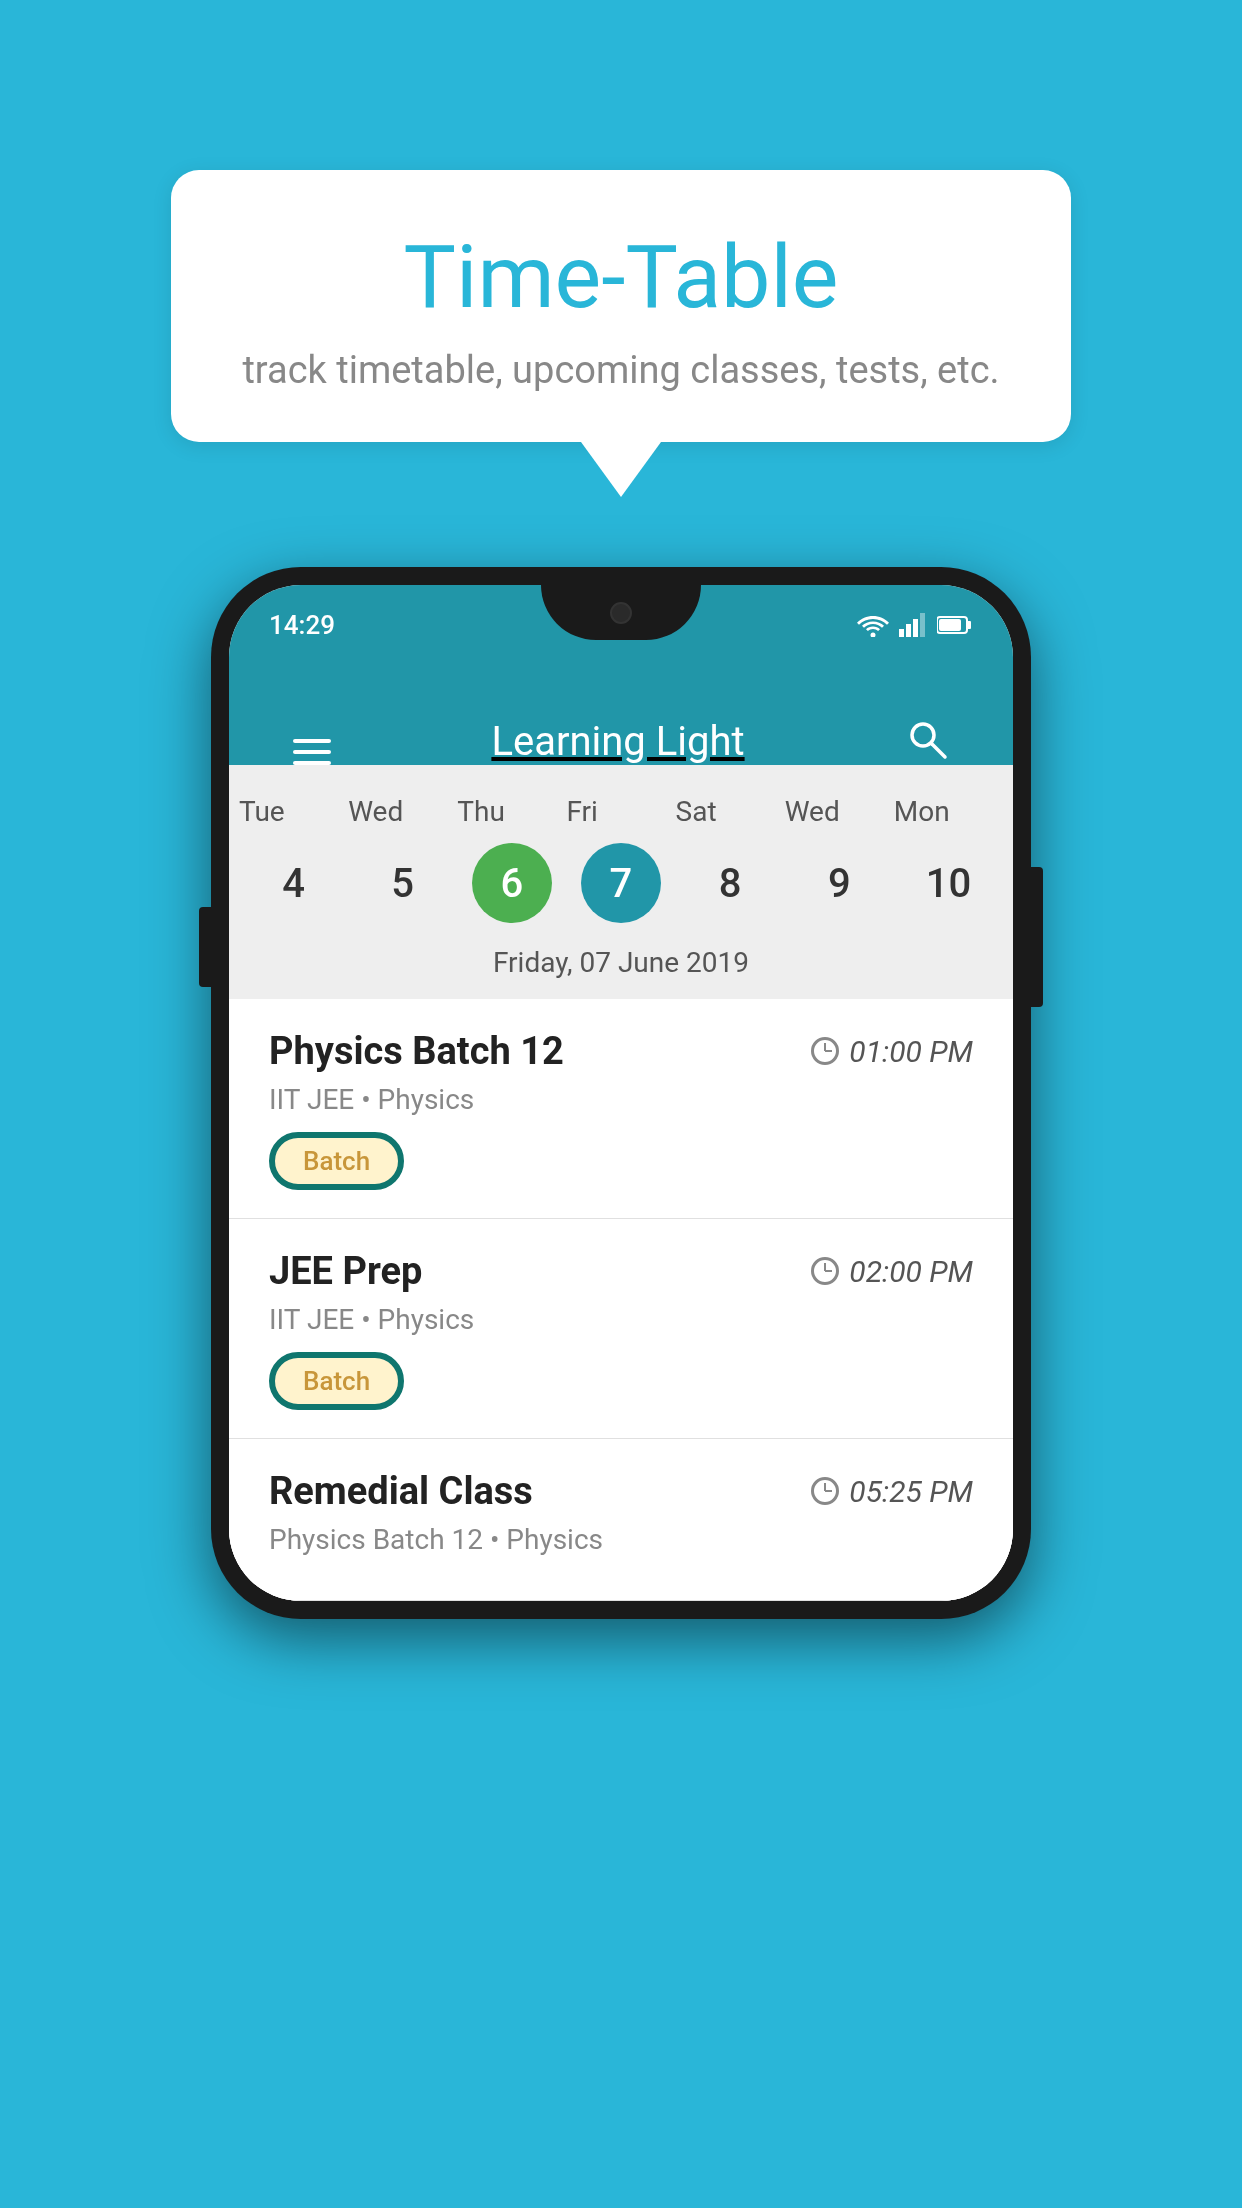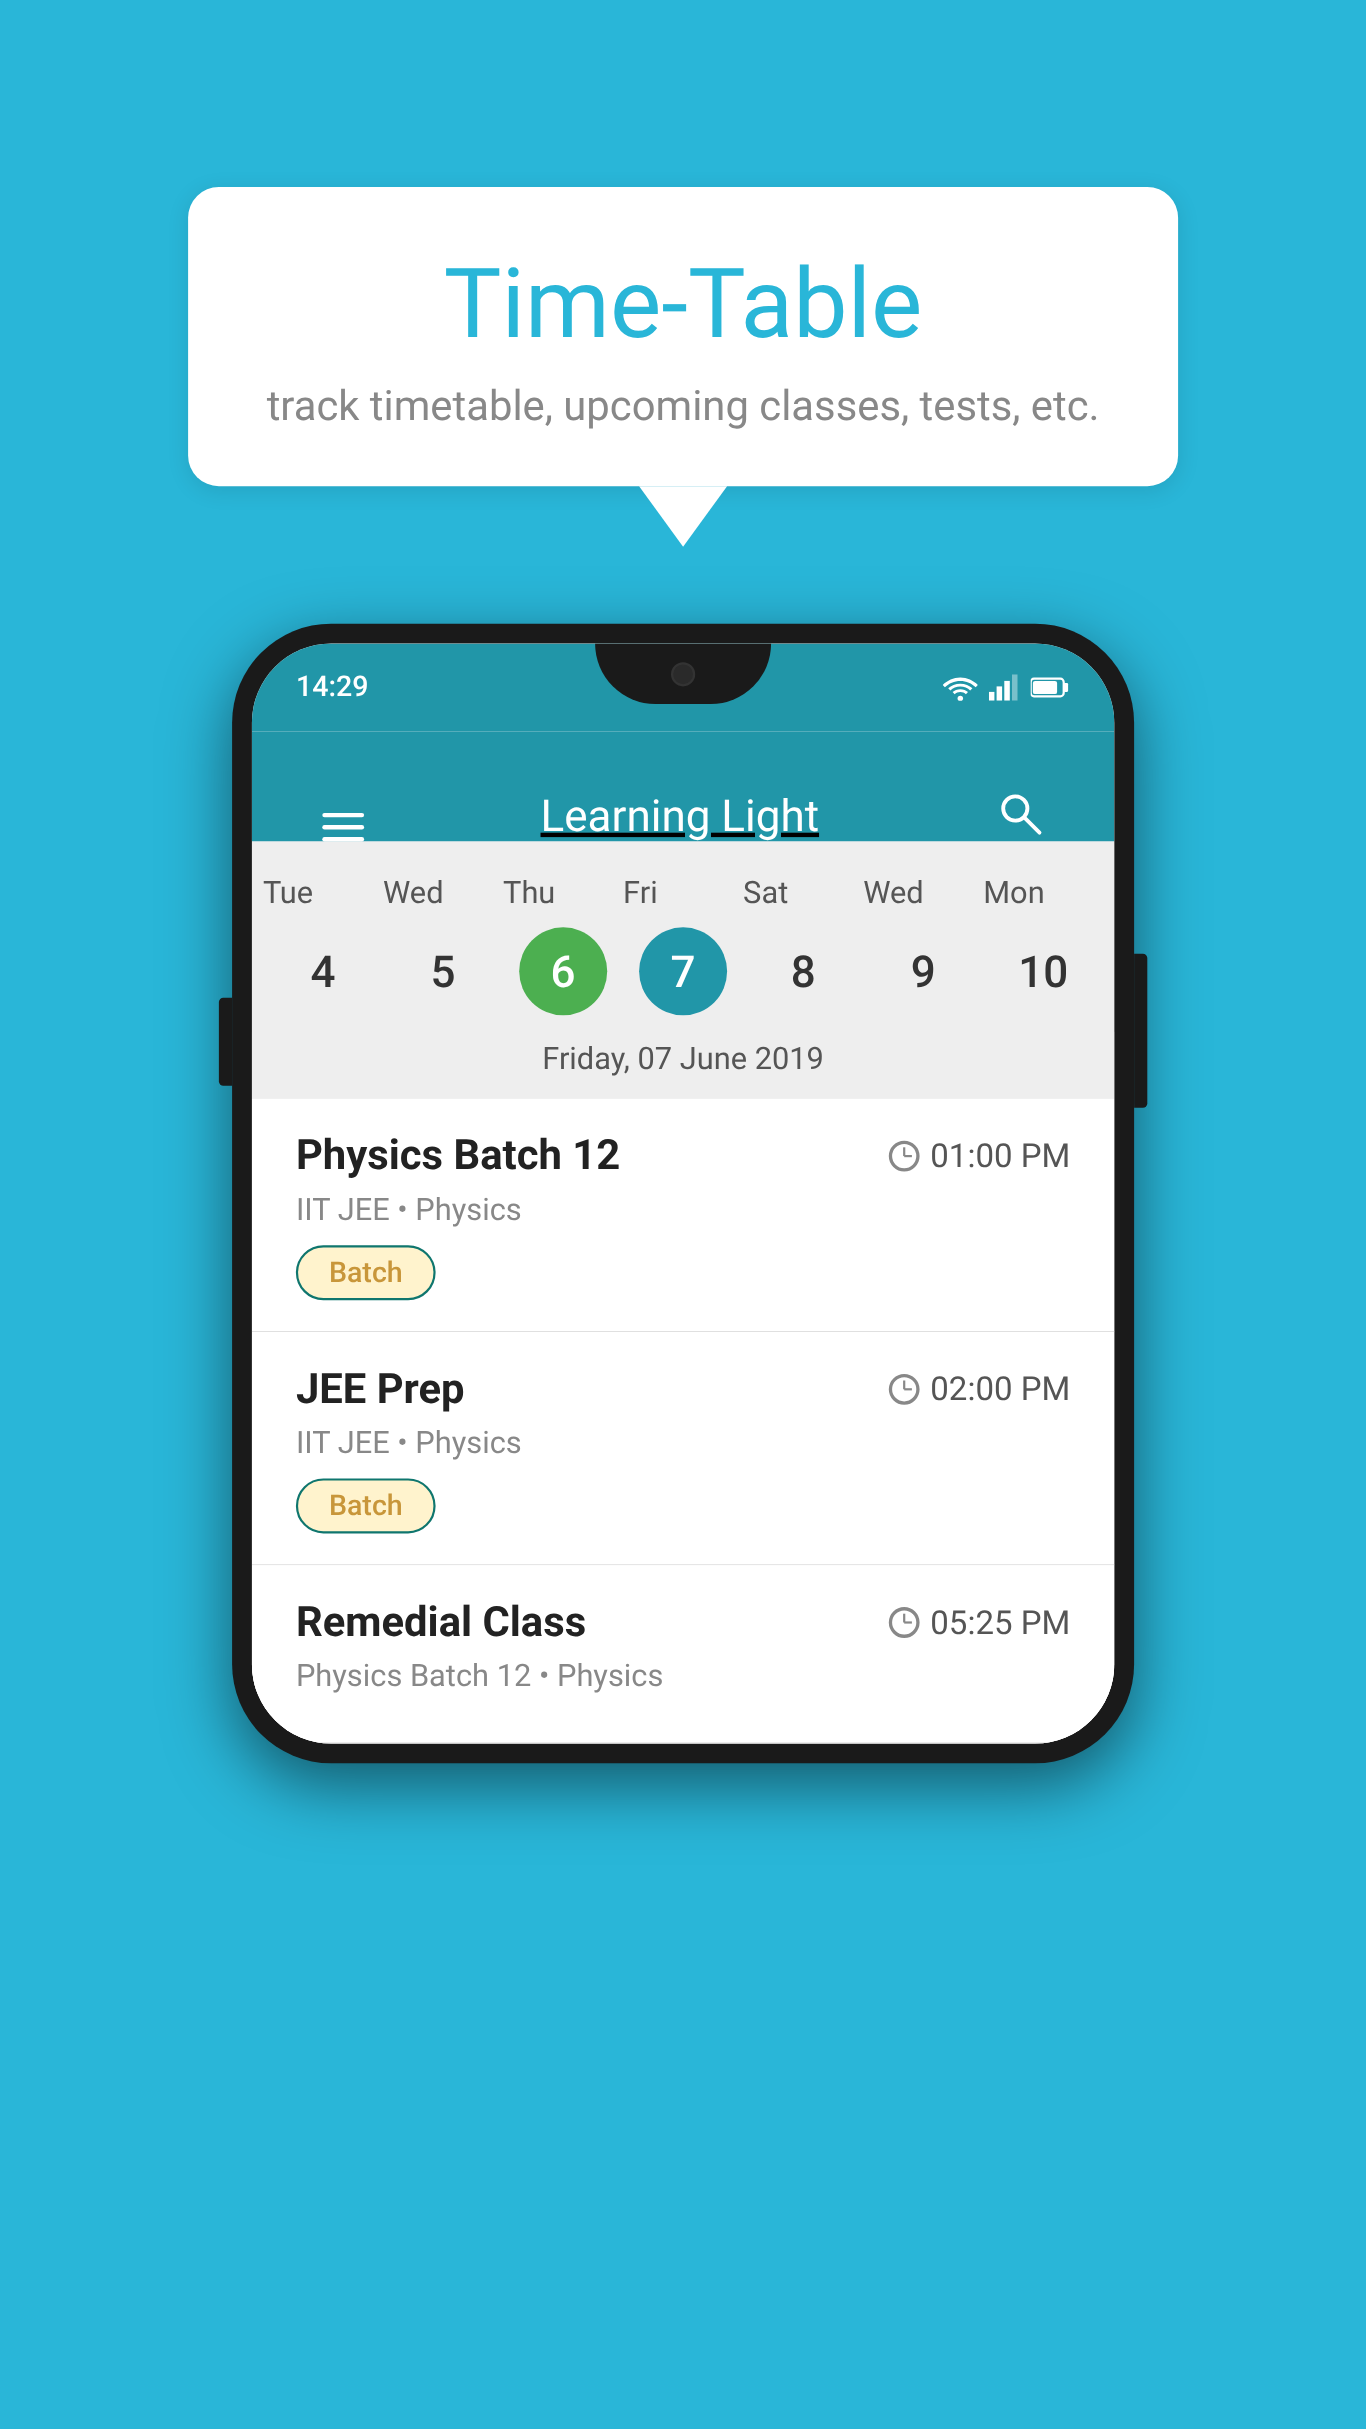--- a/index.html
+++ b/index.html
@@ -267,20 +267,21 @@
       font-weight: 700;
       color: #222;
     }
 
     .schedule-item-time {
       display: flex;
       align-items: center;
       gap: 10px;
       font-size: 30px;
       color: #555;
+      font-style: italic;
     }
 
     .clock-icon {
       width: 28px;
       height: 28px;
       border: 3px solid #888;
       border-radius: 50%;
       position: relative;
       flex-shrink: 0;
     }
@@ -315,21 +316,21 @@
     }
 
     .batch-badge {
       display: inline-block;
       background: #fff3cd;
       color: #c8963a;
       font-size: 26px;
       padding: 8px 28px;
       border-radius: 30px;
       font-weight: 500;
-      border: 2px solid #0f766e;
+      border: 6px solid #0f766e;
     }
   </style>
 </head>
 <body>
 
 <div class="speech-bubble-container">
   <div class="speech-bubble">
     <div class="speech-bubble-title">Time-Table</div>
     <div class="speech-bubble-subtitle">track timetable, upcoming classes, tests, etc.</div>
   </div>

